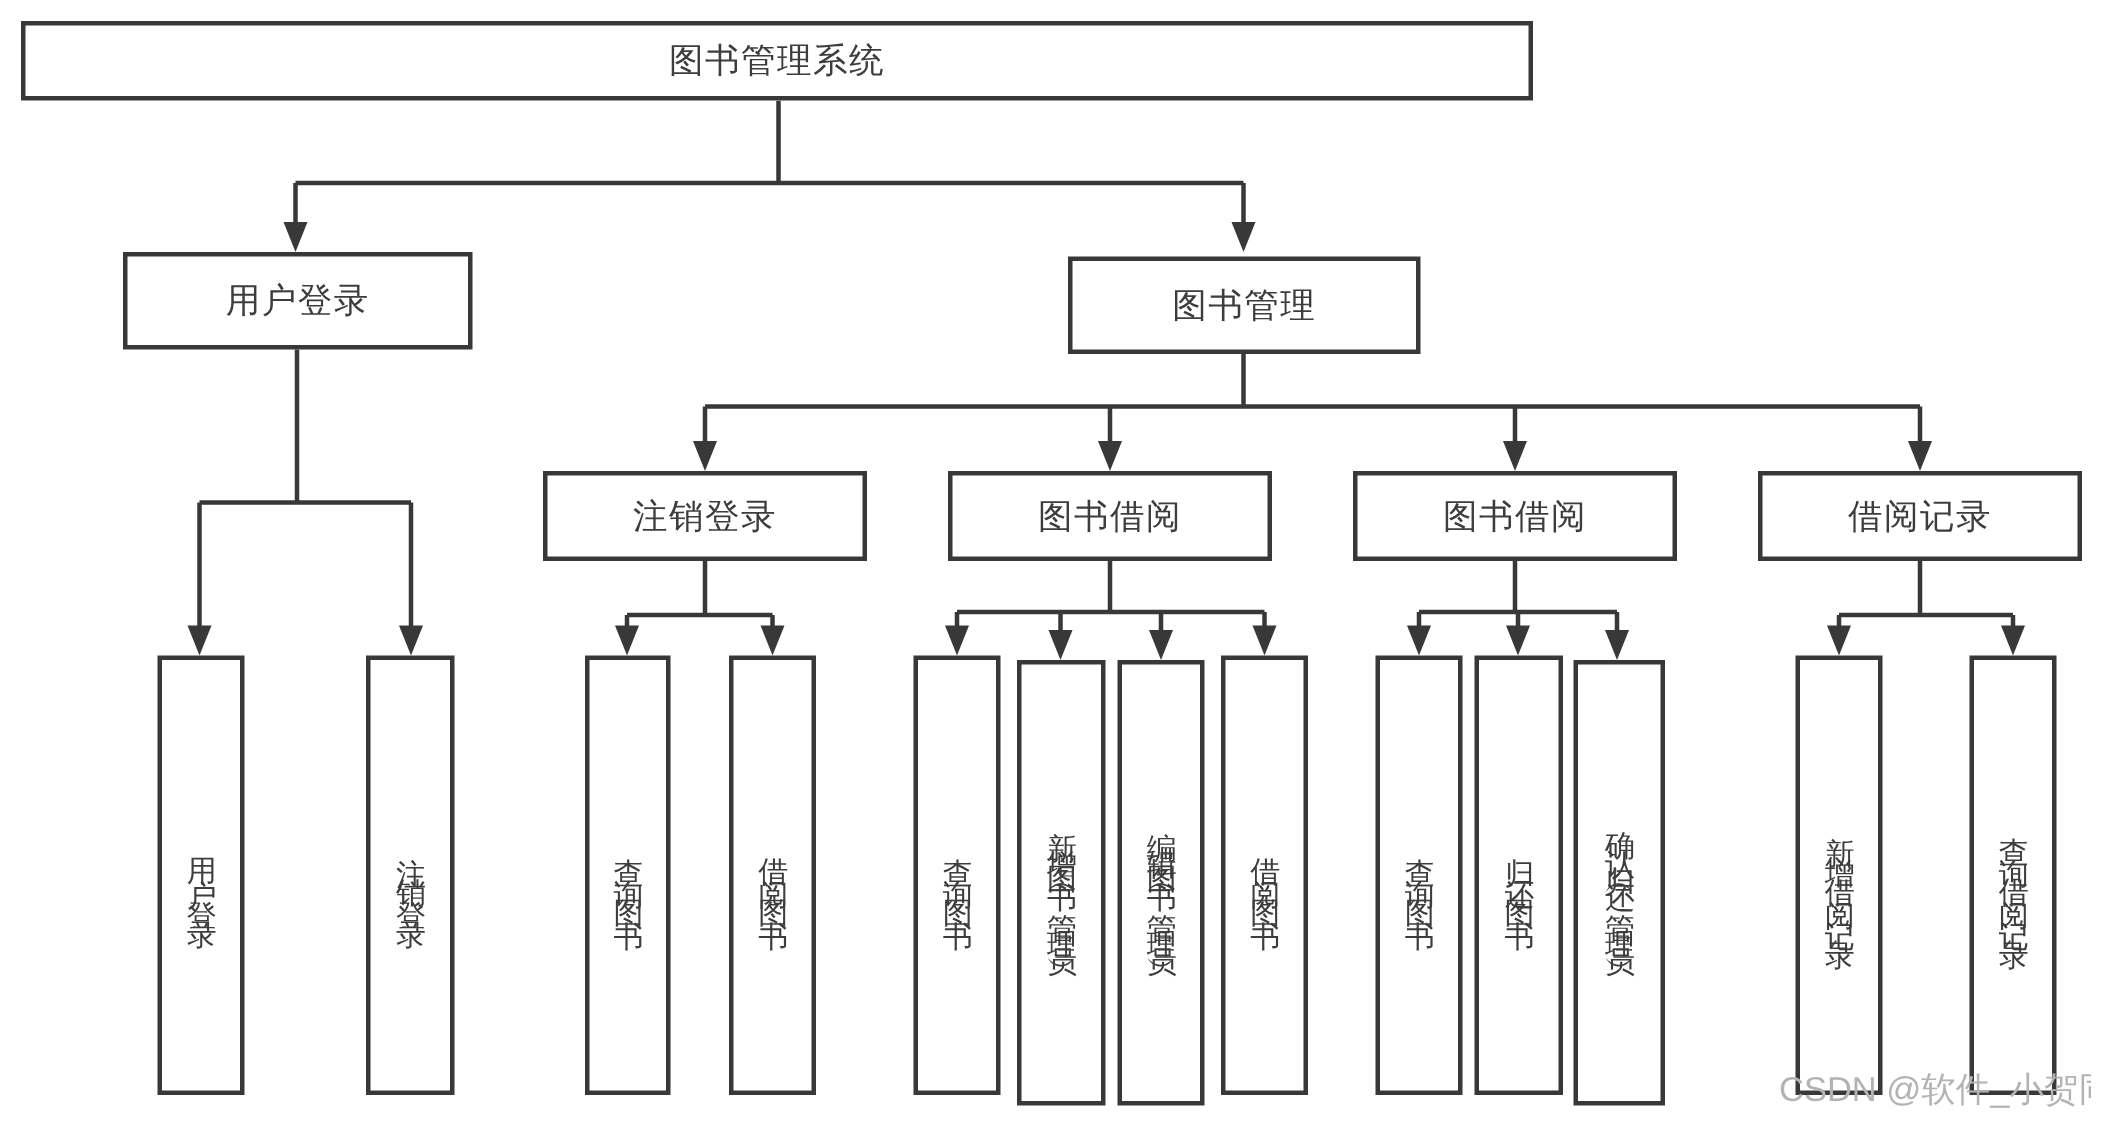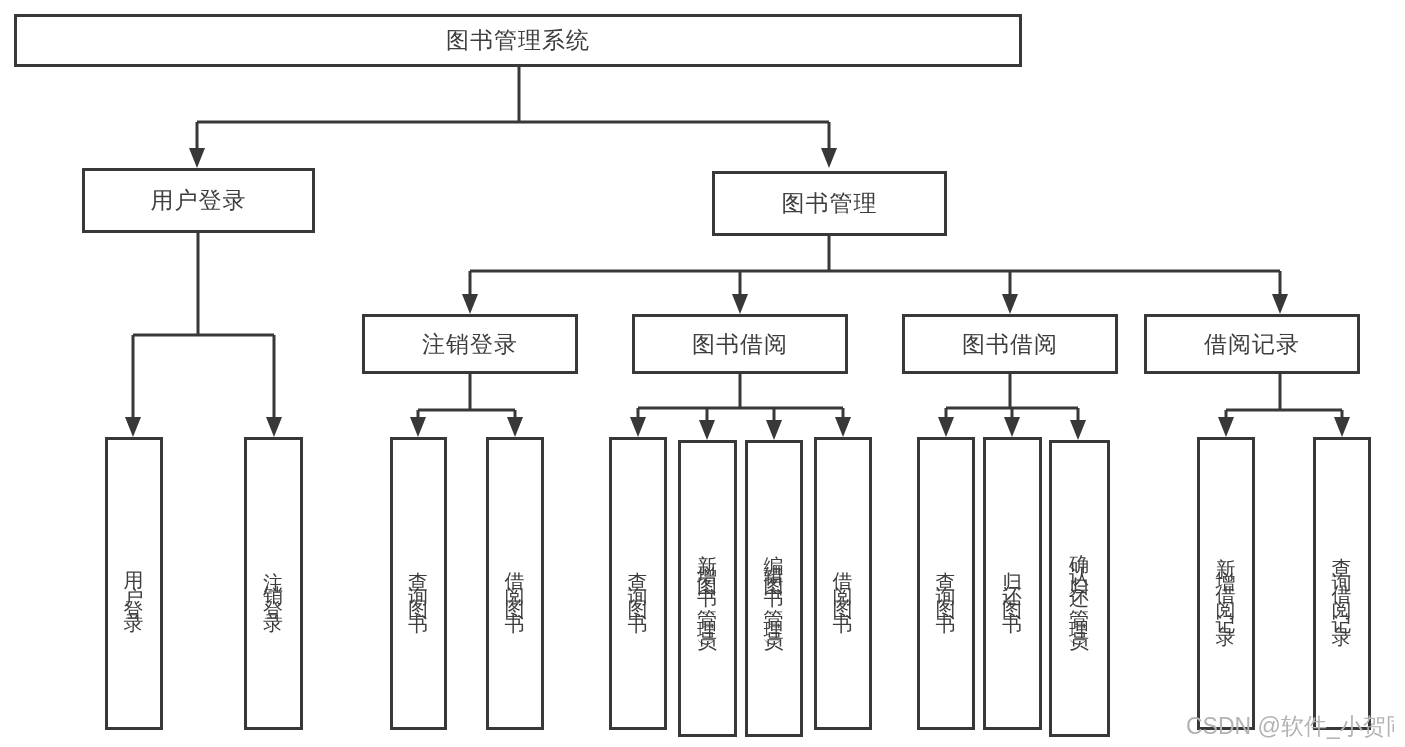--- a/index.html
+++ b/index.html
@@ -125,21 +125,21 @@
 
   <div class="box" style="left:362px;top:314px;width:216px;height:60px">
     <span class="h-label">注销登录</span>
   </div>
   <div class="box" style="left:632px;top:314px;width:216px;height:60px">
     <span class="h-label">图书借阅</span>
   </div>
   <div class="box" style="left:902px;top:314px;width:216px;height:60px">
     <span class="h-label">图书借阅</span>
   </div>
-  <div class="box" style="left:1144px;top:314px;width:216px;height:60px">
+  <div class="box" style="left:1172px;top:314px;width:216px;height:60px">
     <span class="h-label">借阅记录</span>
   </div>
 
   <div class="box leaf" style="left:105px;top:437px;width:58px;height:293px">
     <span class="v-label">用户登录</span>
   </div>
   <div class="box leaf" style="left:244px;top:437px;width:59px;height:293px">
     <span class="v-label">注销登录</span>
   </div>
 

